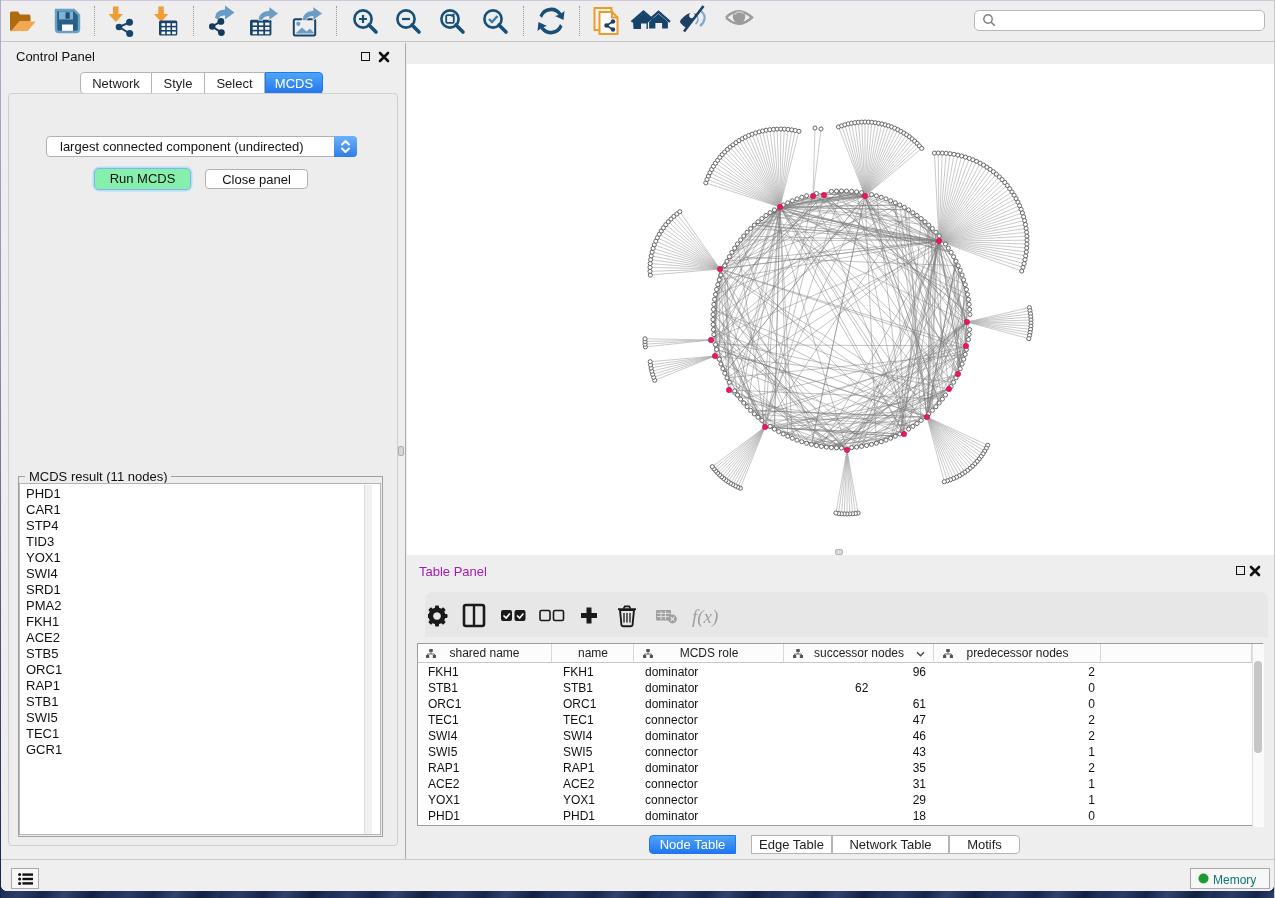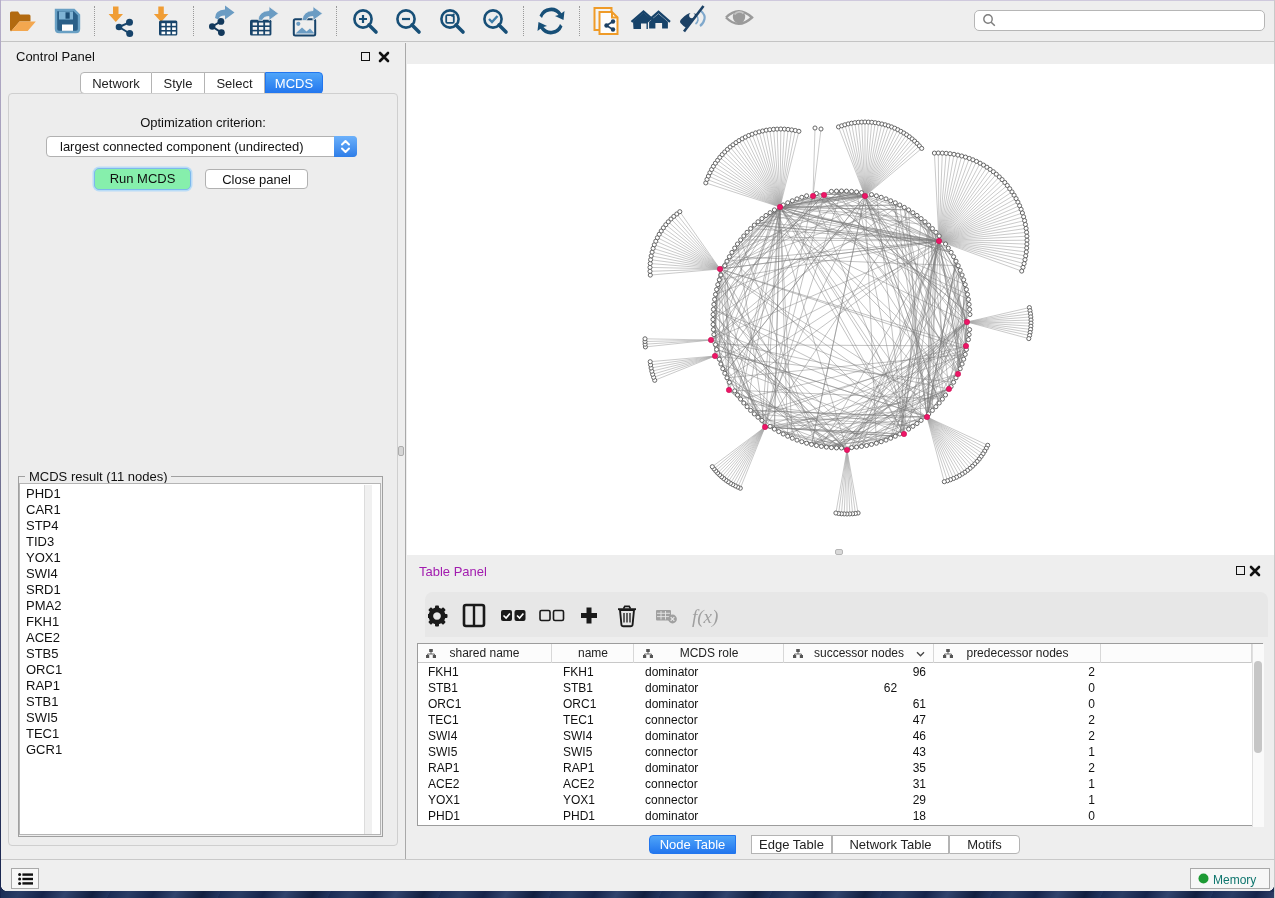--- a/index.html
+++ b/index.html
@@ -169,21 +169,20 @@
   <div class="title">Control Panel</div>
   <div class="abs" style="left:361px;top:9px;width:9px;height:9px;border:1.5px solid #111;"></div>
   <svg class="abs" style="left:378px;top:8px" width="12" height="12" viewBox="0 0 12 12">
       <path d="M2 2 L10 10 M10 2 L2 10" stroke="#111" stroke-width="2.6" stroke-linecap="round"></path>
     </svg>
   <div class="tab" style="left:80px;width:72px;border-radius:4px 0 0 4px;">Network</div>
   <div class="tab" style="left:152px;width:53px;border-left:none;">Style</div>
   <div class="tab" style="left:205px;width:60px;border-left:none;">Select</div>
   <div class="tab tabsel" style="left:265px;width:58px;">MCDS</div>
   <div id="tabpane">
-    <div class="abs" style="left:0;top:21px;width:388px;text-align:center;font-size:13px;color:#111;">Optimization criterion:</div>
     <div class="abs" style="left:37px;top:42px;width:311px;height:21px;background:#fff;border:1px solid #b1b1b1;border-radius:4px;"></div>
     <div class="abs" style="left:51px;top:45px;font-size:13px;color:#111;">largest connected component (undirected)</div>
     <div class="abs" style="left:325px;top:42px;width:23px;height:21px;background:linear-gradient(#6cb1fb,#2e7de8);border-radius:0 4px 4px 0;"></div>
     <svg class="abs" style="left:329px;top:45px" width="15" height="15" viewBox="0 0 15 15">
         <path d="M4 5.5 L7.5 2 L11 5.5 M4 9.5 L7.5 13 L11 9.5" fill="none" stroke="#fff" stroke-width="2" stroke-linejoin="round" stroke-linecap="round"></path>
       </svg>
     <div class="abs" style="left:85px;top:74px;width:97px;height:22px;background:#86efac;border:1.5px solid #7db8ec;box-shadow:0 0 0 1.5px #b9dcf7;border-radius:5px;text-align:center;line-height:20px;font-size:13px;color:#111;">Run MCDS</div>
     <div class="abs" style="left:196px;top:75px;width:103px;height:20px;background:#fff;border:1px solid #b1b1b1;border-radius:4px;text-align:center;line-height:19px;font-size:13px;color:#111;">Close panel</div>
   </div>
   <div class="abs" style="left:18px;top:433px;width:365px;height:361px;border:1px solid #a0a0a0;"></div>
@@ -632,21 +631,21 @@
           <span class="tc" style="left:10px">FKH1</span>
           <span class="tc" style="left:145px">FKH1</span>
           <span class="tc" style="left:227px">dominator</span>
           <span class="tc" style="left:437px;width:71px;text-align:right">96</span>
           <span class="tc" style="left:606px;width:71px;text-align:right">2</span>
         </div>
     <div class="trow" style="top:36px">
           <span class="tc" style="left:10px">STB1</span>
           <span class="tc" style="left:145px">STB1</span>
           <span class="tc" style="left:227px">dominator</span>
-          <span class="tc" style="left:437px;width:71px;text-align:center">62</span>
+          <span class="tc" style="left:437px;width:71px;text-align:left">62</span>
           <span class="tc" style="left:606px;width:71px;text-align:right">0</span>
         </div>
     <div class="trow" style="top:52px">
           <span class="tc" style="left:10px">ORC1</span>
           <span class="tc" style="left:145px">ORC1</span>
           <span class="tc" style="left:227px">dominator</span>
           <span class="tc" style="left:437px;width:71px;text-align:right">61</span>
           <span class="tc" style="left:606px;width:71px;text-align:right">0</span>
         </div>
     <div class="trow" style="top:68px">

